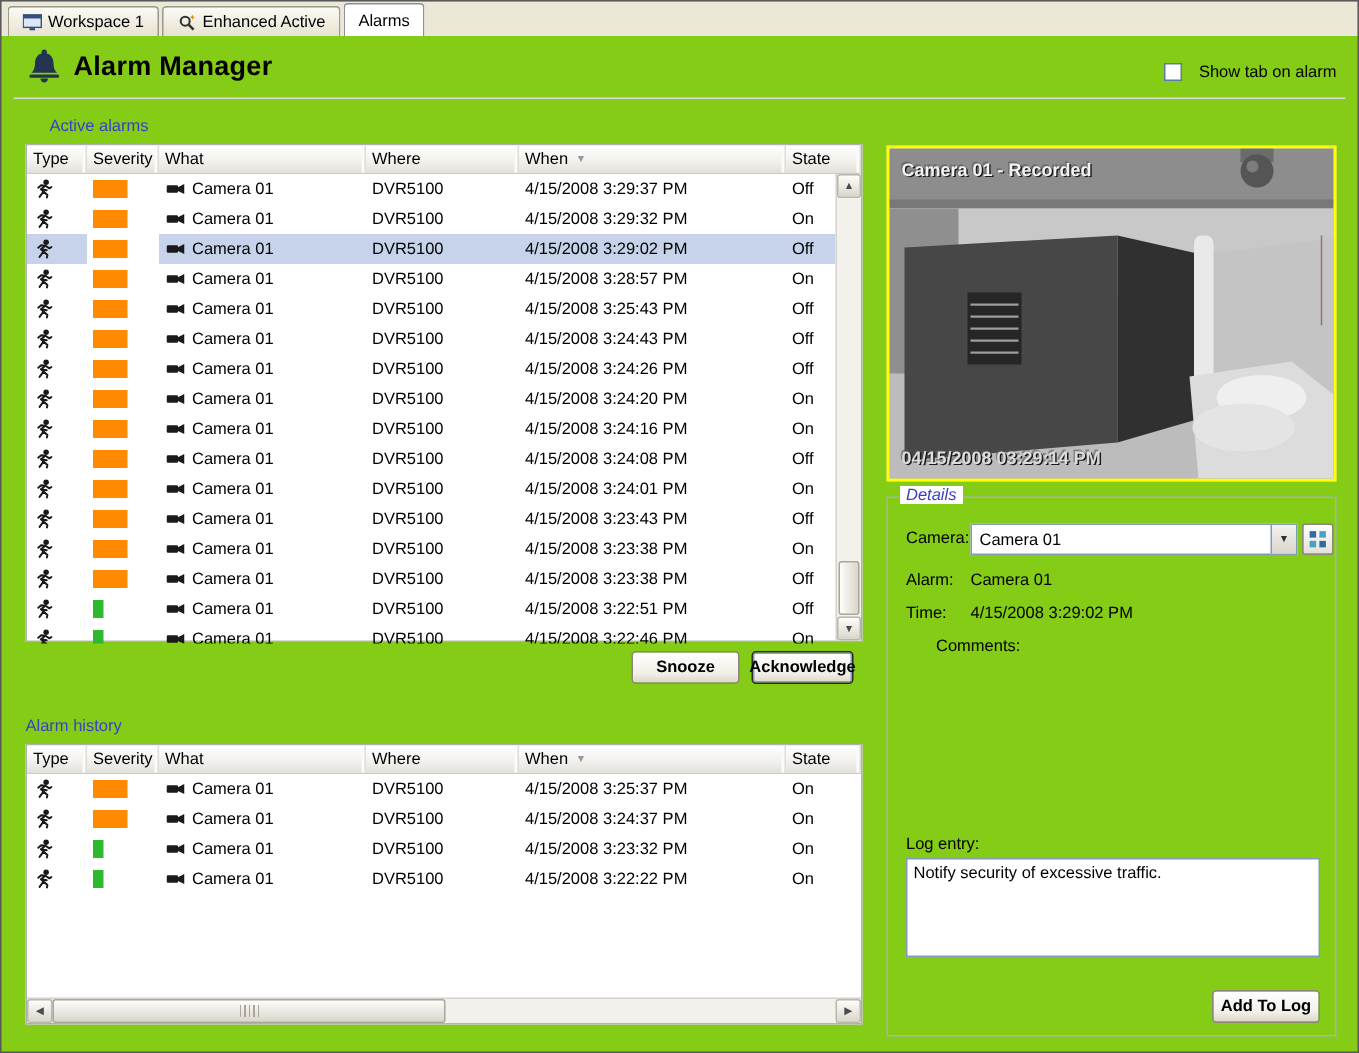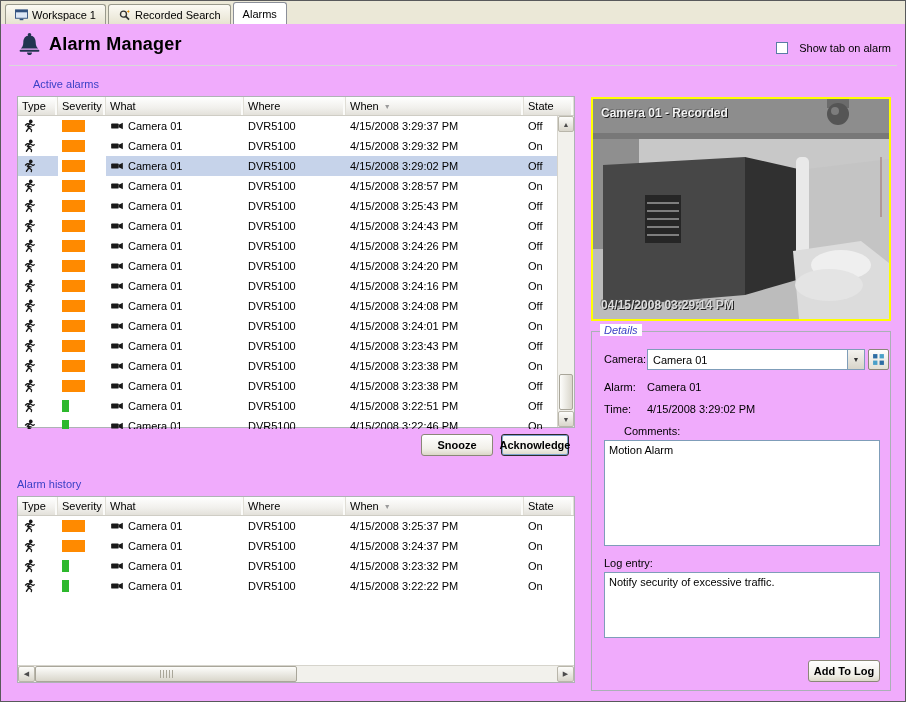--- a/index.html
+++ b/index.html
@@ -1,18 +1,18 @@
 <!DOCTYPE html>
 <html style="--sev-orange: #ff8a00; --sev-green: #2db82d; --sel: #c6d3ea; --accent: #3a41c6; --preview-border: #ffff00;"><head>
 <meta charset="utf-8">
 <style>
   * { margin:0; padding:0; box-sizing:border-box; }
   html,body { background:#fff; }
   body { font-family:"Liberation Sans", sans-serif; }
-  #app { position:relative; width:906px; height:702px; background:#f0abfc; border:1px solid #58595b; overflow:hidden; font-size:11px; color:#000; }
+  #app { position:relative; width:906px; height:702px; background:#84cc16; border:1px solid #58595b; overflow:hidden; font-size:11px; color:#000; }
 
   
   .tabstrip { position:absolute; top:0; left:0; width:100%; height:23px; background:#ebe8d7; display:flex; align-items:flex-end; padding-left:4px; }
   .tab { display:flex; align-items:center; gap:4px; height:20px; padding:0 9px; margin-right:2px;
          background:linear-gradient(#fbfaf4,#e7e3d1); border:1px solid #99998c; border-bottom:none;
          border-radius:3px 3px 0 0; font-size:11px; cursor:default; }
   .tab.active { background:#fff; height:22px; border-color:#8b8f99; position:relative; z-index:2; }
   .tab svg { width:13px; height:12px; }
 
   
@@ -132,21 +132,21 @@
     <div class="tab">
       <svg>
           <use href="#ws-sym"></use>
         </svg>
       <span>Workspace 1</span>
     </div>
     <div class="tab">
       <svg>
           <use href="#es-sym"></use>
         </svg>
-      <span>Recorded Search</span>
+      <span>Enhanced Active</span>
     </div>
     <div class="tab active">
       <span>Alarms</span>
     </div>
   </div>
 
   <svg class="bell">
       <use href="#bell-sym"></use>
     </svg>
   <div class="page-title">Alarm Manager</div>
@@ -634,21 +634,20 @@
         </svg>
     </div>
 
     <span class="f-label" style="top:49px;">Alarm:</span>
     <span class="f-value" style="top:49px;">Camera 01</span>
 
     <span class="f-label" style="top:71px;">Time:</span>
     <span class="f-value" style="top:71px;">4/15/2008 3:29:02 PM</span>
 
     <span class="f-label" style="top:93px;margin-left:20px;">Comments:</span>
-    <textarea class="txtbox" id="comments-box" style="">Motion Alarm</textarea>
 
     <span class="f-label" style="top:225px;">Log entry:</span>
     <textarea class="txtbox" id="log-box" style="">Notify security of excessive traffic.</textarea>
 
     <div class="btn" style="left:216px; top:328px; width:72px;">Add To Log</div>
   </div>
 
 </div>
 
 </body></html>

